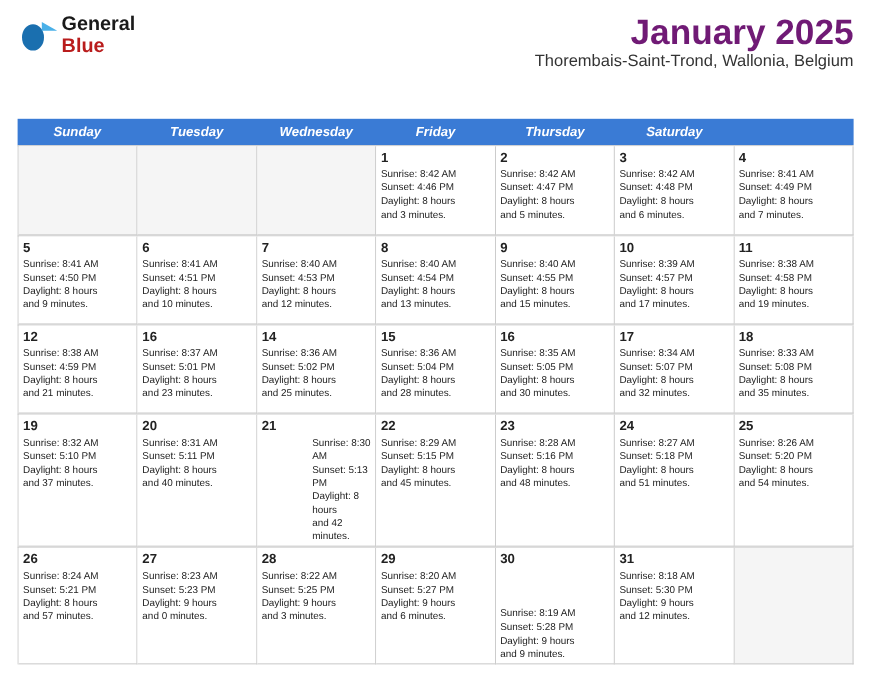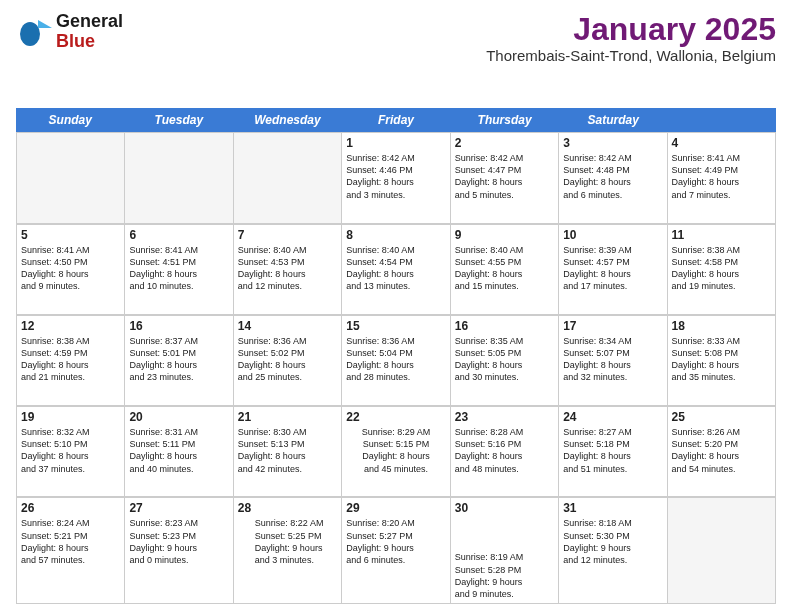--- a/index.html
+++ b/index.html
@@ -280,28 +280,28 @@
           </div>
           <div class="cal-cell">
             <span class="day-num">20</span>
             <div class="cell-text" style="white-space: pre-line;">Sunrise: 8:31 AM
 Sunset: 5:11 PM
 Daylight: 8 hours
 and 40 minutes.</div>
           </div>
           <div class="cal-cell">
             <span class="day-num">21</span>
-            <div class="cell-text" style="white-space: pre-line;">Sunrise: 8:30 AM
+            <div class="cell-text" style="white-space: pre-line; margin-left: 46px;">Sunrise: 8:30 AM
 Sunset: 5:13 PM
 Daylight: 8 hours
 and 42 minutes.</div>
           </div>
           <div class="cal-cell">
             <span class="day-num">22</span>
-            <div class="cell-text" style="white-space: pre-line; text-align: center;">Sunrise: 8:29 AM
+            <div class="cell-text" style="white-space: pre-line;">Sunrise: 8:29 AM
 Sunset: 5:15 PM
 Daylight: 8 hours
 and 45 minutes.</div>
           </div>
           <div class="cal-cell">
             <span class="day-num">23</span>
             <div class="cell-text" style="white-space: pre-line;">Sunrise: 8:28 AM
 Sunset: 5:16 PM
 Daylight: 8 hours
 and 48 minutes.</div>
@@ -331,21 +331,21 @@
           </div>
           <div class="cal-cell">
             <span class="day-num">27</span>
             <div class="cell-text" style="white-space: pre-line;">Sunrise: 8:23 AM
 Sunset: 5:23 PM
 Daylight: 9 hours
 and 0 minutes.</div>
           </div>
           <div class="cal-cell">
             <span class="day-num">28</span>
-            <div class="cell-text" style="white-space: pre-line; margin-left: 17px;">Sunrise: 8:22 AM
+            <div class="cell-text" style="white-space: pre-line;">Sunrise: 8:22 AM
 Sunset: 5:25 PM
 Daylight: 9 hours
 and 3 minutes.</div>
           </div>
           <div class="cal-cell">
             <span class="day-num">29</span>
             <div class="cell-text" style="white-space: pre-line;">Sunrise: 8:20 AM
 Sunset: 5:27 PM
 Daylight: 9 hours
 and 6 minutes.</div>

